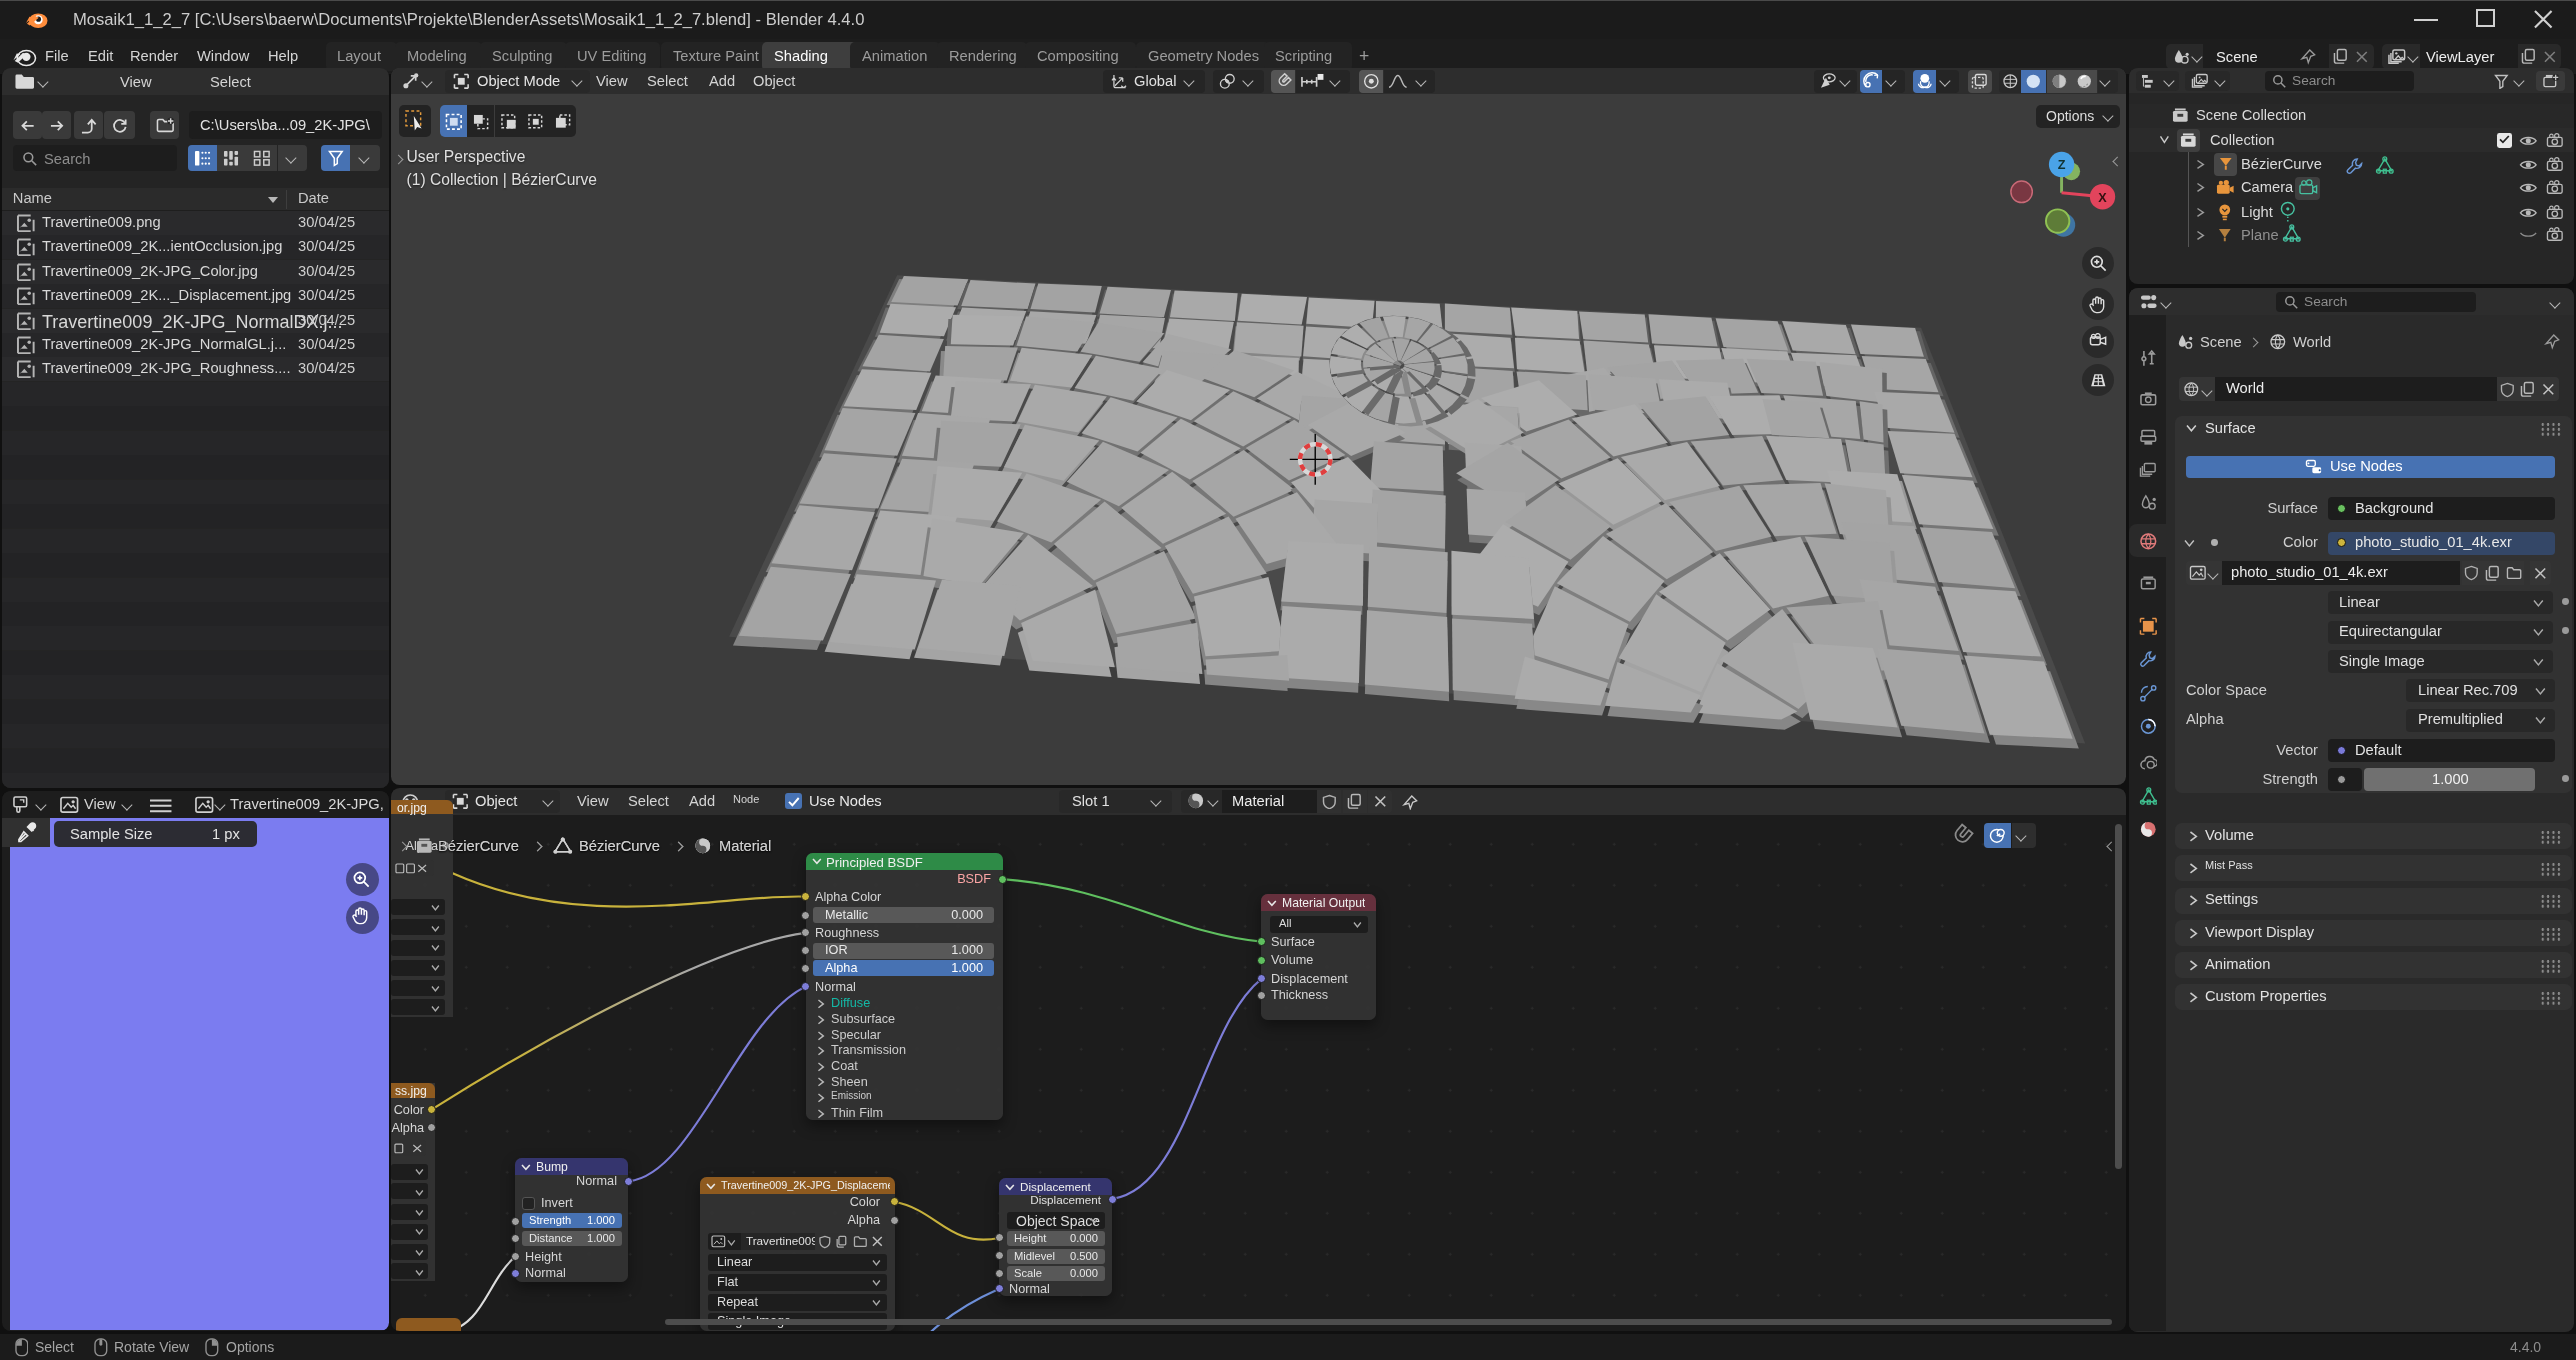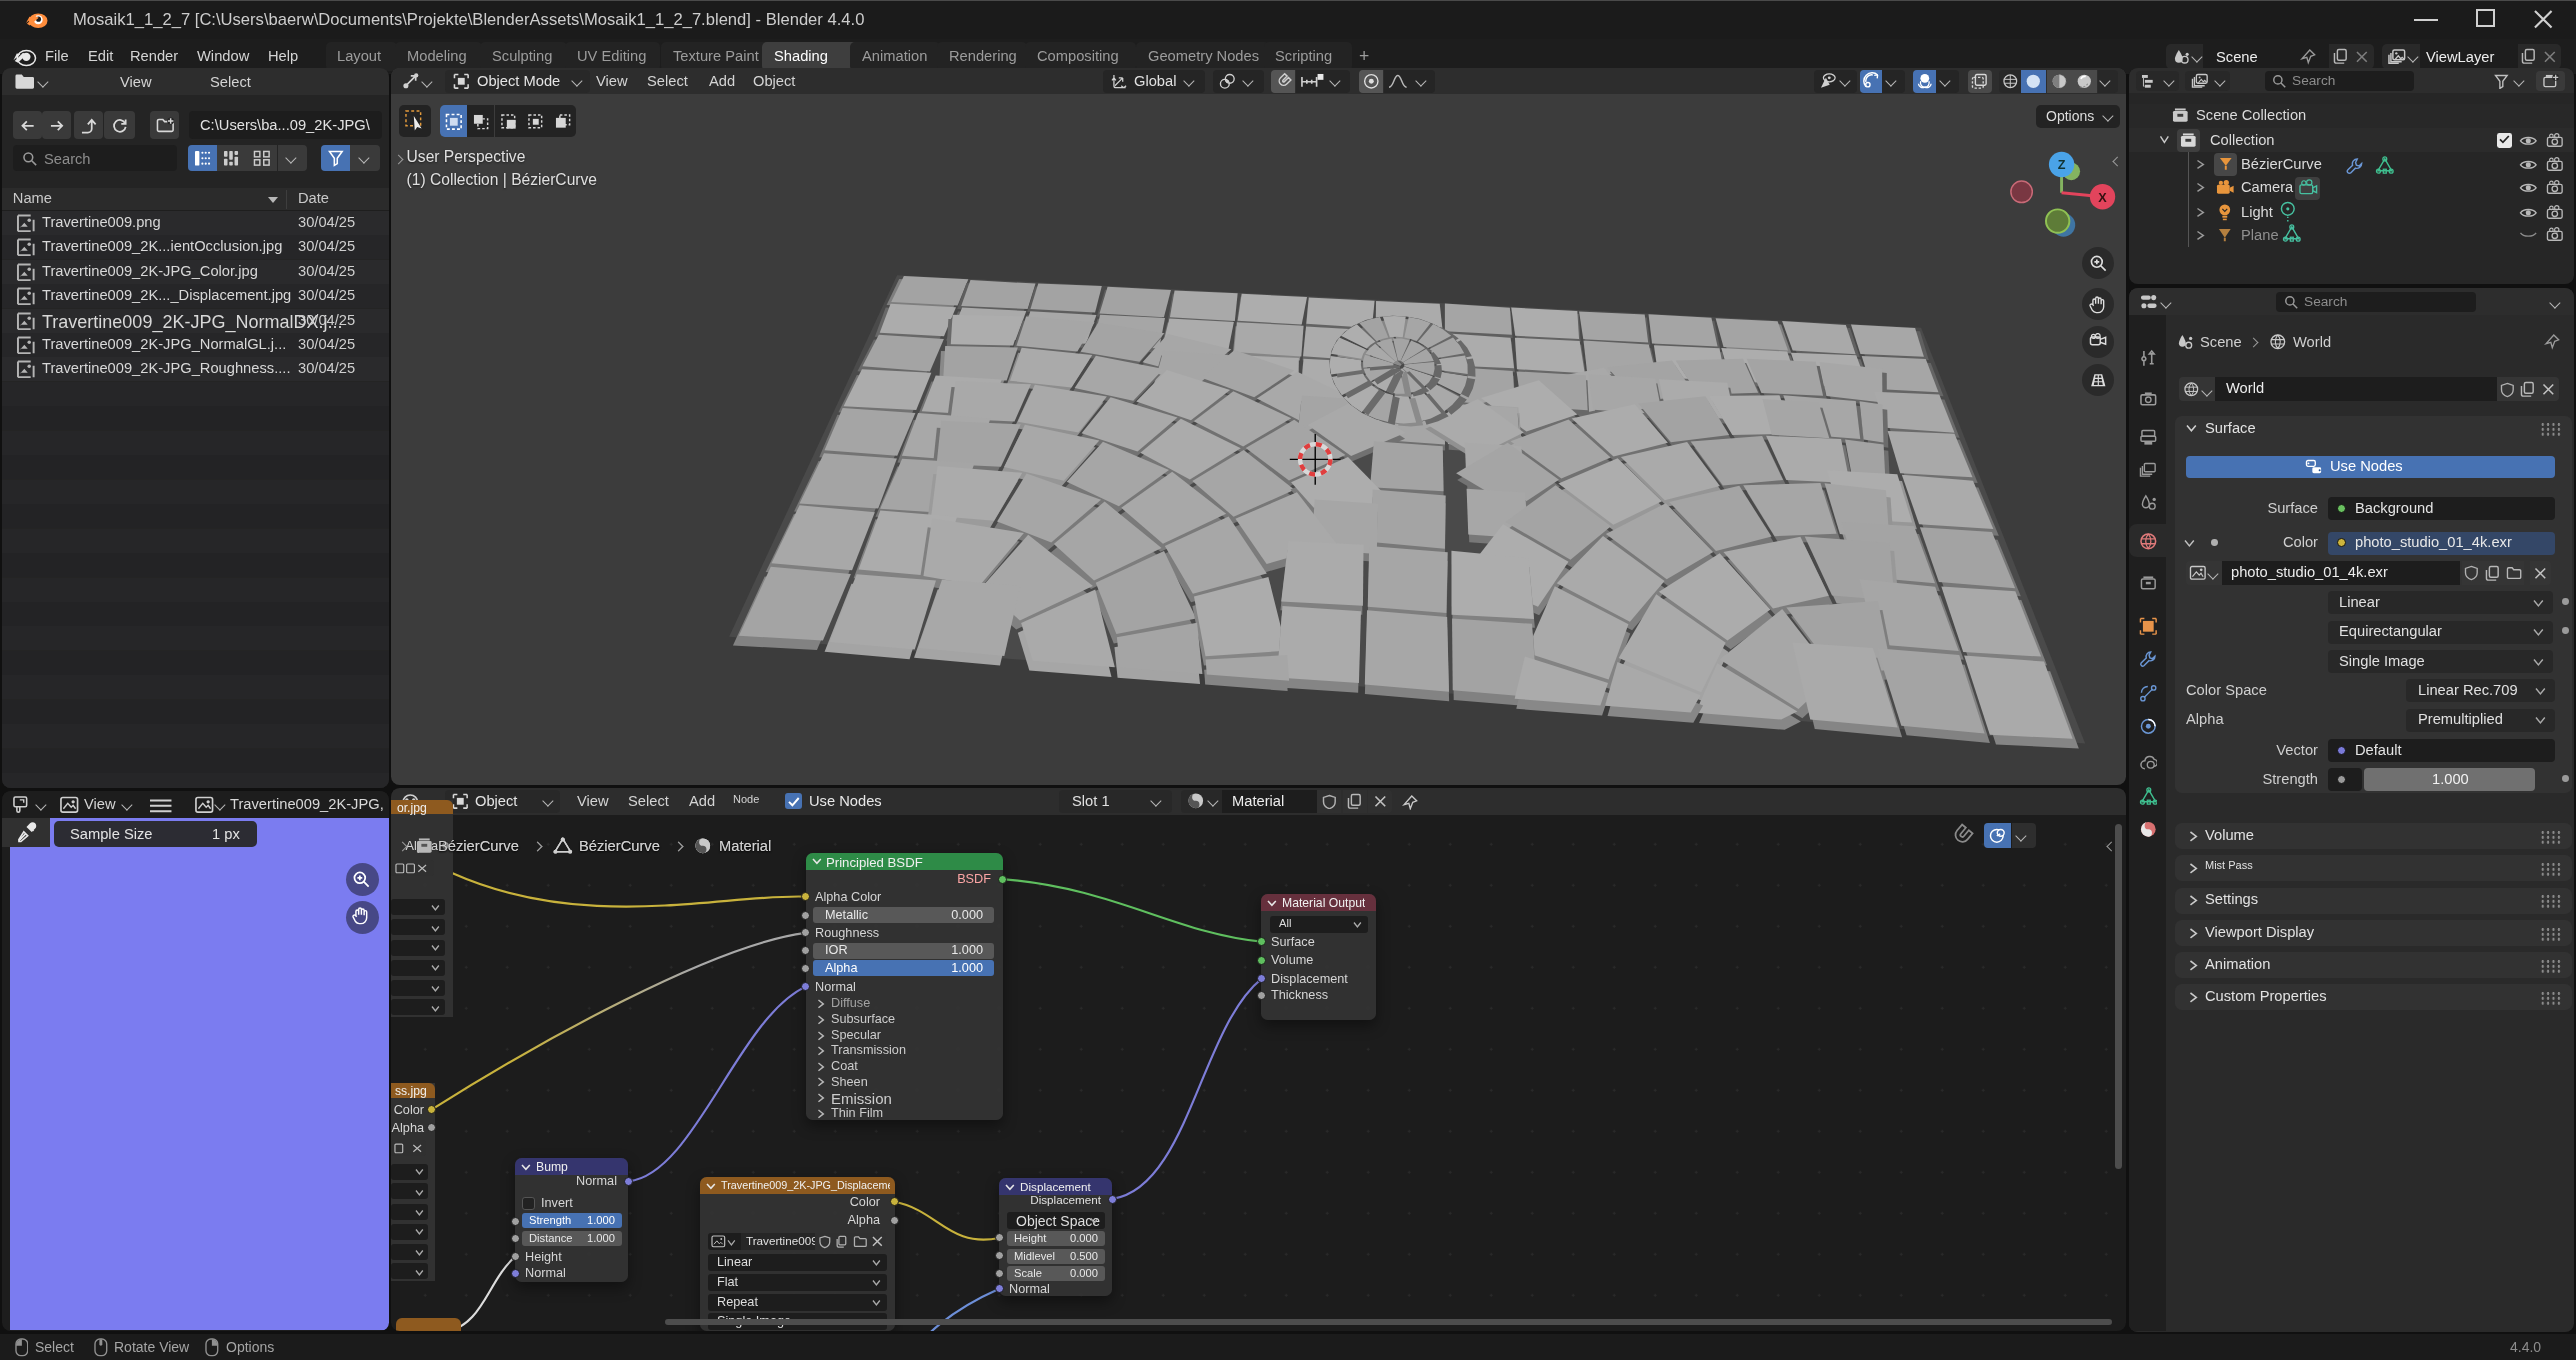--- a/index.html
+++ b/index.html
@@ -1029,21 +1029,21 @@
     <div class="txt" style="left:592px;top:155px;font-size:12.7px;color:#e8e8e8;transform:translateX(-100%)">1.000</div>
     <div class="dot" style="left:410px;top:176px;background:#a0a0a0;border:1px solid #1a1a1a"></div>
     <div class="abs" style="left:422px;top:172px;width:181px;height:15.6px;background:#4772b3;border-radius:2.9px"></div>
     <div class="txt" style="left:434px;top:173px;font-size:12.7px;color:#fff">Alpha</div>
     <div class="txt" style="left:592px;top:173px;font-size:12.7px;color:#fff;transform:translateX(-100%)">1.000</div>
     <div class="dot" style="left:410px;top:194px;background:#7d7dd8;border:1px solid #1a1a1a"></div>
     <div class="txt" style="left:424px;top:192px;font-size:12.7px;color:#d6d6d6">Normal</div>
     <svg class="abs" style="left:426px;top:211px" width="7.8" height="9.8" viewBox="0 0 8 10">
       <path d="M1.5 1 L6.5 5 L1.5 9" stroke="#b8b8b8" stroke-width="1.5" fill="none"></path>
     </svg>
-    <div class="txt" style="left:440px;top:208px;font-size:12.7px;color:#a3a3a3">Diffuse</div>
+    <div class="txt" style="left:440px;top:208px;font-size:12.7px;color:#14b8a6">Diffuse</div>
     <svg class="abs" style="left:426px;top:227px" width="7.8" height="9.8" viewBox="0 0 8 10">
       <path d="M1.5 1 L6.5 5 L1.5 9" stroke="#b8b8b8" stroke-width="1.5" fill="none"></path>
     </svg>
     <div class="txt" style="left:440px;top:224px;font-size:12.7px;color:#cdcdcd">Subsurface</div>
     <svg class="abs" style="left:426px;top:243px" width="7.8" height="9.8" viewBox="0 0 8 10">
       <path d="M1.5 1 L6.5 5 L1.5 9" stroke="#b8b8b8" stroke-width="1.5" fill="none"></path>
     </svg>
     <div class="txt" style="left:440px;top:240px;font-size:12.7px;color:#cdcdcd">Specular</div>
     <svg class="abs" style="left:426px;top:258px" width="7.8" height="9.8" viewBox="0 0 8 10">
       <path d="M1.5 1 L6.5 5 L1.5 9" stroke="#b8b8b8" stroke-width="1.5" fill="none"></path>
@@ -1053,21 +1053,21 @@
       <path d="M1.5 1 L6.5 5 L1.5 9" stroke="#b8b8b8" stroke-width="1.5" fill="none"></path>
     </svg>
     <div class="txt" style="left:440px;top:271px;font-size:12.7px;color:#cdcdcd">Coat</div>
     <svg class="abs" style="left:426px;top:289px" width="7.8" height="9.8" viewBox="0 0 8 10">
       <path d="M1.5 1 L6.5 5 L1.5 9" stroke="#b8b8b8" stroke-width="1.5" fill="none"></path>
     </svg>
     <div class="txt" style="left:440px;top:287px;font-size:12.7px;color:#cdcdcd">Sheen</div>
     <svg class="abs" style="left:426px;top:305px" width="7.8" height="9.8" viewBox="0 0 8 10">
       <path d="M1.5 1 L6.5 5 L1.5 9" stroke="#b8b8b8" stroke-width="1.5" fill="none"></path>
     </svg>
-    <div class="txt" style="left:440px;top:302px;font-size:15px;color:#cdcdcd">Emission</div>
+    <div class="txt" style="left:440px;top:302px;font-size:10px;color:#cdcdcd">Emission</div>
     <svg class="abs" style="left:426px;top:321px" width="7.8" height="9.8" viewBox="0 0 8 10">
       <path d="M1.5 1 L6.5 5 L1.5 9" stroke="#b8b8b8" stroke-width="1.5" fill="none"></path>
     </svg>
     <div class="txt" style="left:440px;top:318px;font-size:12.7px;color:#cdcdcd">Thin Film</div>
     <div class="abs" style="left:870px;top:106px;width:115px;height:126px;background:rgba(51,51,51,0.97);border-radius:6.8px;box-shadow:0 5.9px 13.7px rgba(0,0,0,0.4)"></div>
     <div class="abs" style="left:870px;top:106px;width:115px;height:16.6px;background:#66303d;border-radius:6.8px 6.8px 0 0"></div>
     <svg class="abs" style="left:876px;top:111px" width="9.8" height="7.8" viewBox="0 0 10 8">
       <path d="M1 2 L5 6.5 L9 2" stroke="#e6e6e6" stroke-width="1.6" fill="none"></path>
     </svg>
     <div class="txt" style="left:891px;top:108px;font-size:12.2px;color:#f0f0f0;max-width:90px;overflow:hidden">Material Output</div>

